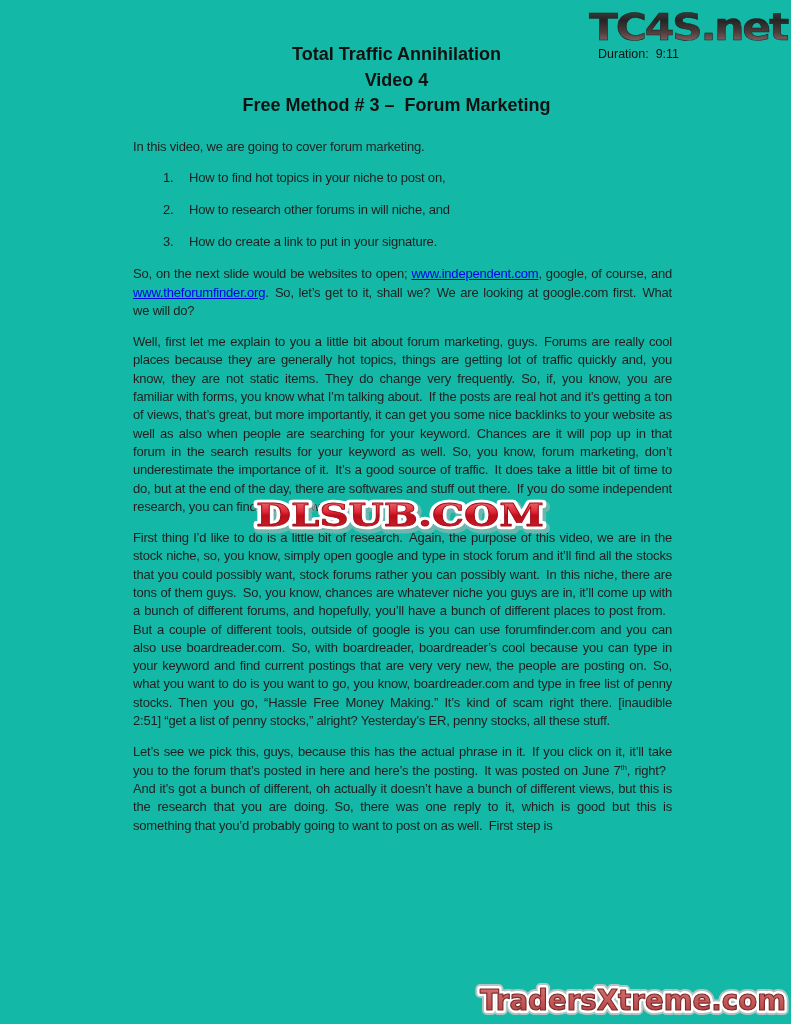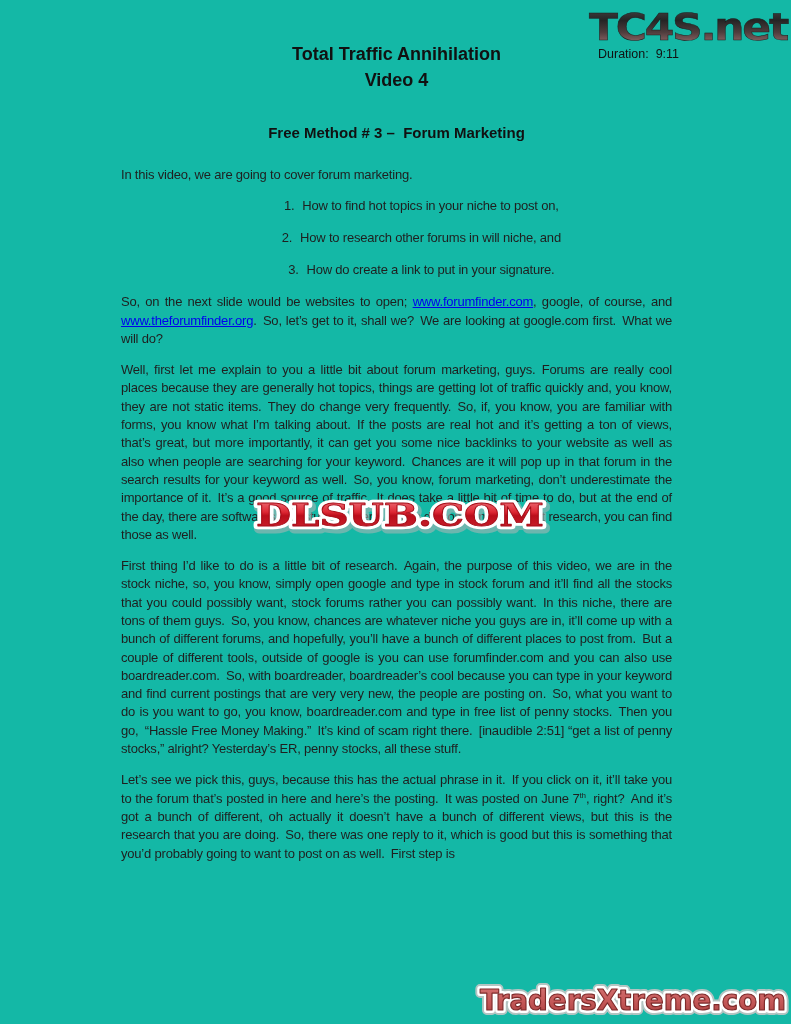--- a/index.html
+++ b/index.html
@@ -22,31 +22,31 @@
   
   .doc-content {
     position: absolute; left: 121px; top: 0; width: 551px;
     padding-top: 41px;
     color: #1f1f1f;
   }
   .doc-title, .doc-title2 {
     text-align: center; font-weight: bold; font-size: 18px; line-height: 26px; color: #111;
   }
   .doc-subtitle {
-    text-align: center; font-weight: bold; font-size: 15px; line-height: 20px;
-    margin-top: 30px; color: #111; white-space: pre;
+    text-align: center; font-weight: bold; font-size: 18px; line-height: 20px;
+    margin-top: 2px; color: #111; white-space: pre;
   }
   .blocks { margin-top: 23px; }
   .para {
     font-size: 13px; line-height: 18.3px; letter-spacing: -0.2px;
-    text-align: justify; margin: 0 0 13px 0;
+    text-align: justify; margin: 0 0 13px 12px;
   }
   .li-row {
     font-size: 13px; line-height: 18.3px; letter-spacing: -0.2px;
-    margin: 0 0 13.7px 0; padding-left: 42px; text-align: center;
+    margin: 0 0 13.7px 0; padding-left: 42px;
   }
   .li-num { display: inline-block; width: 26px; }
   .link { color: #0000ee; text-decoration: underline; cursor: pointer; }
   sup { font-size: 0.62em; vertical-align: super; line-height: 0; }
 
   
   .watermark { position: absolute; left: 249px; top: 492px; width: 302px; height: 46px; }
 
   
   .footer-logo { position: absolute; left: 474px; top: 977px; width: 318px; height: 44px; }
@@ -75,21 +75,21 @@
 
   <div class="doc-content">
     <div class="doc-title">Total Traffic Annihilation</div>
     <div class="doc-title2">Video 4</div>
     <div class="doc-subtitle">Free Method # 3 –  Forum Marketing</div>
     <div class="blocks">
         <p class="para"><span>In this video, we are going to cover forum marketing.</span></p>
         <div class="li-row"><span class="li-num">1.</span><span>How to find hot topics in your niche to post on,</span></div>
         <div class="li-row"><span class="li-num">2.</span><span>How to research other forums in will niche, and</span></div>
         <div class="li-row"><span class="li-num">3.</span><span>How do create a link to put in your signature.</span></div>
-        <p class="para"><span>So, on the next slide would be websites to open; </span><a class="link">www.forumfinder.com</a><span>, google, of course, and </span><a class="link">www.theforumfinder.org</a><span>. So, let’s get to it, shall we? We are looking at google.com first. What we will do?</span></p>
+        <p class="para"><span>So, on the next slide would be websites to open; </span><a class="link">www.independent.com</a><span>, google, of course, and </span><a class="link">www.theforumfinder.org</a><span>. So, let’s get to it, shall we? We are looking at google.com first. What we will do?</span></p>
         <p class="para"><span>Well, first let me explain to you a little bit about forum marketing, guys. Forums are really cool places because they are generally hot topics, things are getting lot of traffic quickly and, you know, they are not static items. They do change very frequently. So, if, you know, you are familiar with forms, you know what I’m talking about. If the posts are real hot and it’s getting a ton of views, that’s great, but more importantly, it can get you some nice backlinks to your website as well as also when people are searching for your keyword. Chances are it will pop up in that forum in the search results for your keyword as well. So, you know, forum marketing, don’t underestimate the importance of it. It’s a good source of traffic. It does take a little bit of time to do, but at the end of the day, there are softwares and stuff out there. If you do some independent research, you can find those as well.</span></p>
         <p class="para"><span>First thing I’d like to do is a little bit of research. Again, the purpose of this video, we are in the stock niche, so, you know, simply open google and type in stock forum and it’ll find all the stocks that you could possibly want, stock forums rather you can possibly want. In this niche, there are tons of them guys. So, you know, chances are whatever niche you guys are in, it’ll come up with a bunch of different forums, and hopefully, you’ll have a bunch of different places to post from. But a couple of different tools, outside of google is you can use forumfinder.com and you can also use boardreader.com. So, with boardreader, boardreader’s cool because you can type in your keyword and find current postings that are very very new, the people are posting on. So, what you want to do is you want to go, you know, boardreader.com and type in free list of penny stocks. Then you go, “Hassle Free Money Making.” It’s kind of scam right there. [inaudible 2:51] “get a list of penny stocks,” alright? Yesterday’s ER, penny stocks, all these stuff.</span></p>
         <p class="para"><span>Let’s see we pick this, guys, because this has the actual phrase in it. If you click on it, it’ll take you to the forum that’s posted in here and here’s the posting. It was posted on June 7</span><sup>th</sup><span>, right? And it’s got a bunch of different, oh actually it doesn’t have a bunch of different views, but this is the research that you are doing. So, there was one reply to it, which is good but this is something that you’d probably going to want to post on as well. First step is</span></p>
       </div>
   </div>
 
   <svg class="watermark" viewBox="0 0 302 46" aria-hidden="true">
     <defs>
       <linearGradient id="wmGrad" x1="0" y1="0" x2="0" y2="1">
         <stop offset="0" stop-color="#f2838a"></stop>

